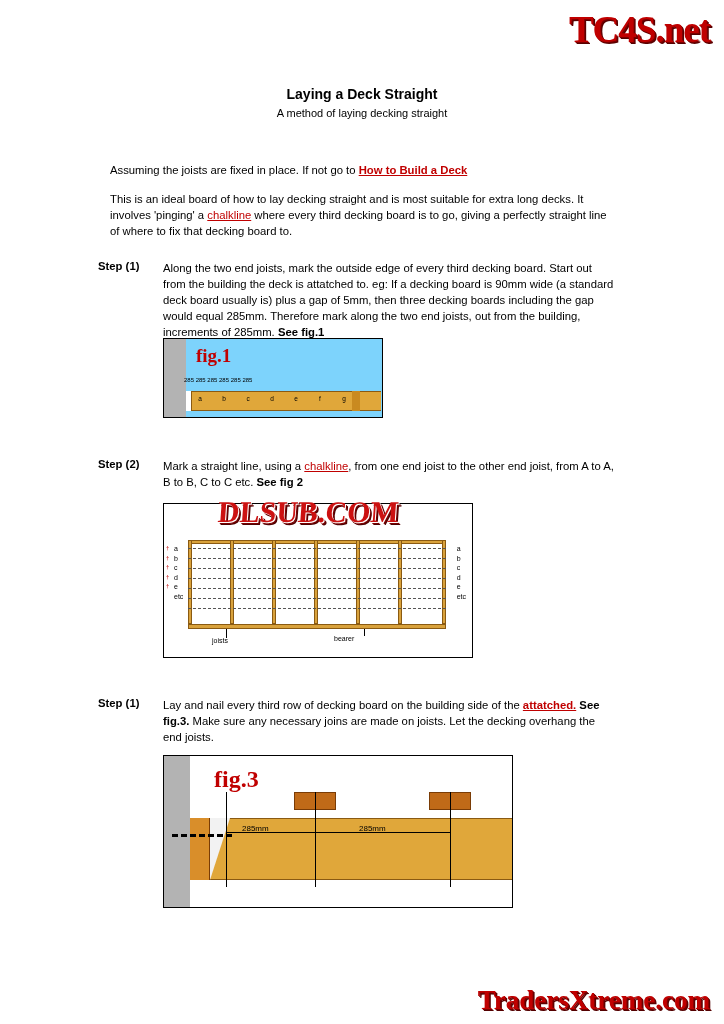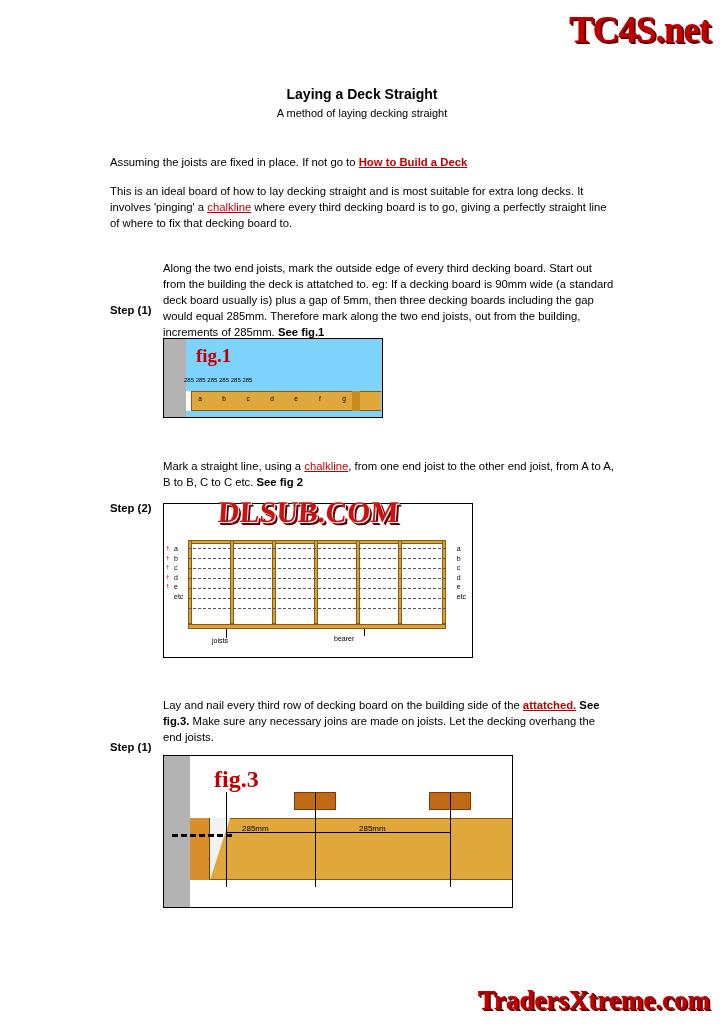--- a/index.html
+++ b/index.html
@@ -29,29 +29,29 @@
   .title {
     position:absolute; top:86px; left:0; width:724px;
     text-align:center; font-size:14px; font-weight:bold;
   }
   .subtitle {
     position:absolute; top:107px; left:0; width:724px;
     text-align:center; font-size:11px;
   }
 
   
-  .para { position:absolute; left:110px; width:505px; line-height:1.42; font-size:11.3px; }
+  .para { position:absolute; left:110px; width:505px; line-height:1.42; font-size:11.3px;margin-top:8px; }
   .p1 { top:154px; }
   .p2 { top:183px; }
 
   a.link { color:#c00000; font-weight:bold; text-decoration:underline; }
   a.link2 { color:#c00000; text-decoration:underline; }
 
   
-  .step-label { position:absolute; left:110px; font-weight:bold; font-size:11.3px;margin-top:44px; }
+  .step-label { position:absolute; left:98px; font-weight:bold; font-size:11.3px; }
   .step-body  { position:absolute; left:163px; width:452px; line-height:1.42; font-size:11.3px; }
   .s1 { top:260px; }
   .s2 { top:458px; }
   .s3 { top:697px; }
   b.bold { font-weight:bold; }
 
   
   .fig1-wrap { position:absolute; left:163px; top:338px; width:220px; height:80px; border:1px solid #000; background:#7dd3fc; }
   .fig1-wall { position:absolute; left:0; top:0; width:22px; height:78px; background:#b3b3b3; }
   .fig1-label { position:absolute; left:32px; top:6px; font-family:"Liberation Serif", serif; font-size:19px; font-weight:bold; color:#c00000; }

